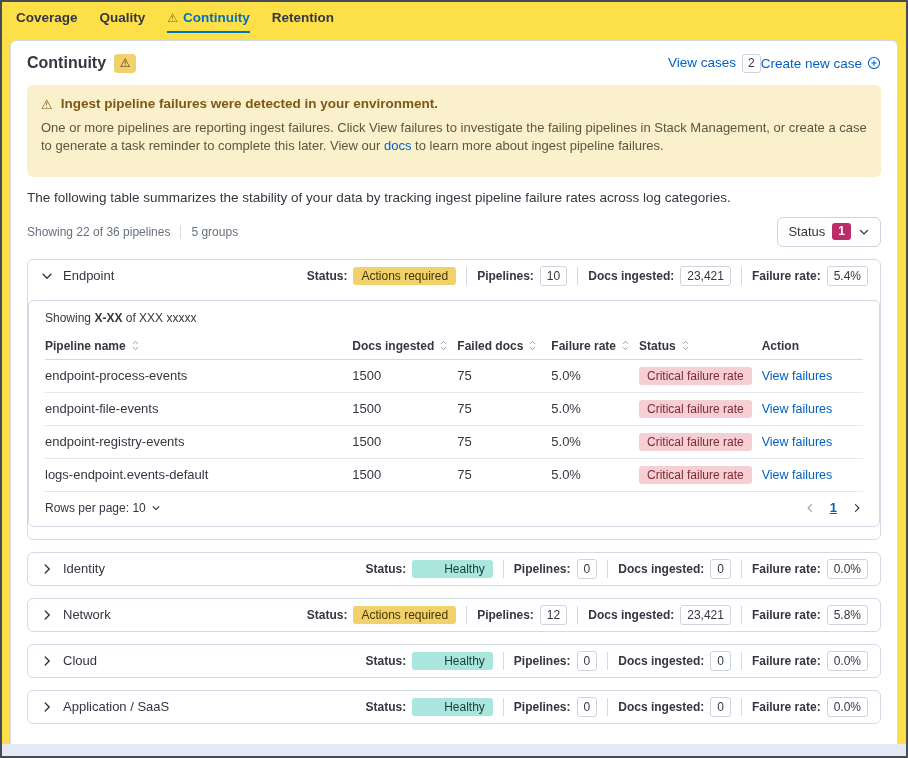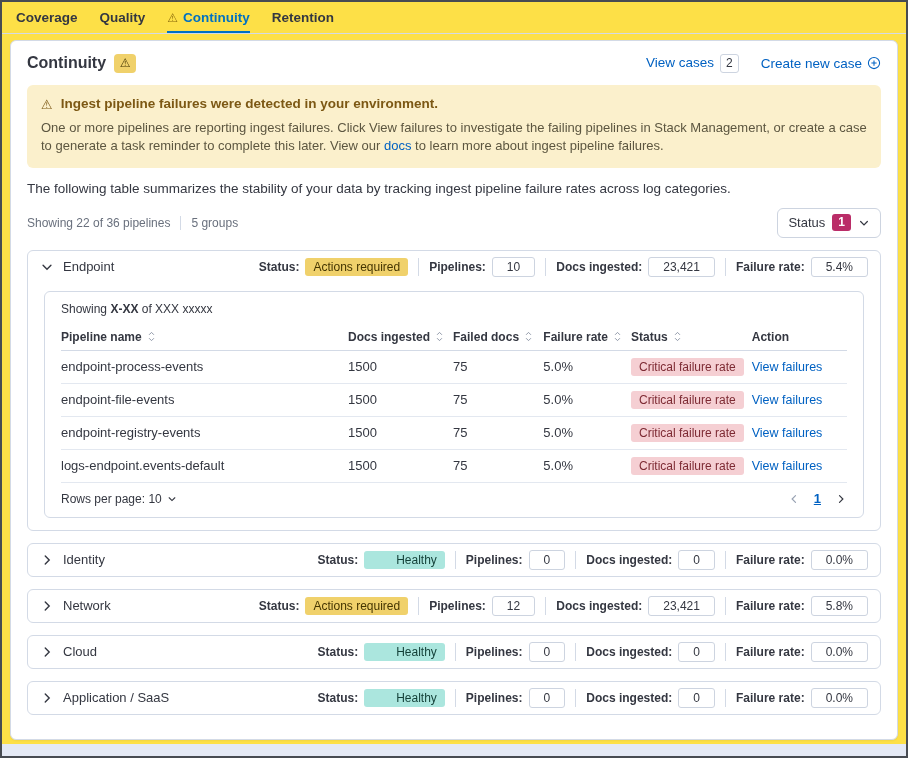--- a/index.html
+++ b/index.html
@@ -13,58 +13,58 @@
   .tab { font-size:13.5px; font-weight:600; color:#343741; display:flex; align-items:center; gap:5px; cursor:pointer; border-bottom:2px solid transparent; padding-top:2px; }
   .tab.active { color:#0071c2; border-bottom-color:#0071c2; }
   .tab-warning-icon { color:#8a6a0b; font-size:12px; line-height:1; }
 
   
   .panel { margin:6px 8px 0; border:1px solid #d3dae6; border-radius:6px; background:#fff; padding:12px 16px; box-shadow:0 1px 2px rgba(0,0,0,.05); }
 
   .panel-header { display:flex; align-items:center; }
   .panel-title { font-size:16px; font-weight:700; margin:0; line-height:20px; }
   .warn-chip { display:inline-flex; align-items:center; justify-content:center; min-width:22px; height:19px; background:#f0d16b; border-radius:4px; margin-left:8px; font-size:12px; color:#403200; }
-  .header-actions { margin-left:auto; display:flex; align-items:center; gap:22px; font-size:13.5px; }
+  .header-actions { margin-left:auto; display:flex; align-items:center; font-size:13.5px; }
   .link { color:#0061c2; text-decoration:none; cursor:pointer; }
   .count-badge { display:inline-block; border:1px solid #cdd4e0; border-radius:3px; padding:0 5px; font-size:12px; color:#343741; margin-left:6px; background:#fff; line-height:17px; }
   .icon-inline { display:inline-flex; vertical-align:-2px; margin-left:5px; }
 
   
   .callout { background:#fbf0cc; border-radius:6px; padding:10px 14px; margin-top:12px; }
   .callout-title { display:flex; align-items:center; gap:8px; font-size:13.5px; font-weight:700; color:#7c5814; line-height:18px; }
   .callout-icon { font-size:13px; color:#7c5814; line-height:1; }
-  .callout-body { margin:6px 0 3px; font-size:13px; line-height:1.38; color:#5c5640; }
+  .callout-body { margin:6px 0 12px; font-size:13px; line-height:1.38; color:#5c5640; }
 
   .description { font-size:13.5px; margin:13px 0 12px; }
 
   
   .summary-row { display:flex; align-items:center; margin-bottom:12px; }
   .summary-left { display:flex; align-items:center; font-size:12px; color:#69707d; }
   .vdivider { width:1px; height:14px; background:#d3dae6; margin:0 10px; }
   .status-filter { margin-left:auto; display:inline-flex; align-items:center; gap:7px; height:30px; padding:0 10px; border:1px solid #cdd4e0; border-radius:6px; background:#fff; font-size:13px; color:#343741; cursor:pointer; font-family:inherit; }
   .filter-badge { background:#ba2d68; color:#fff; padding:0 6px; border-radius:3px; font-size:12px; line-height:17px; font-weight:600; }
   .chev { display:inline-flex; color:#343741; line-height:0; }
 
   
   .group { border:1px solid #d3dae6; border-radius:6px; margin-bottom:12px; background:#fff; }
   .group-header { display:flex; align-items:center; gap:9px; padding:6px 12px; cursor:pointer; }
   .group-name { font-size:13px; font-weight:400; }
   .group-stats { margin-left:auto; display:flex; align-items:center; gap:10px; font-size:12px; }
   .stat { display:inline-flex; align-items:center; gap:6px; white-space:nowrap; }
   .stat-label { font-weight:700; }
   .stat-sep { width:1px; height:18px; background:#d3dae6; }
-  .value-box { border:1px solid #cdd4e0; border-radius:3px; padding:0 14px; line-height:18px; font-size:12px; background:#fff; }
+  .value-box { border:1px solid #cdd4e0; border-radius:3px; padding:0 6px; line-height:18px; font-size:12px; background:#fff; }
 
   .badge { display:inline-block; padding:1px 8px; border-radius:3px; font-size:12px; line-height:16px; white-space:nowrap; }
   .badge.warning { background:#f0d16b; color:#443500; }
   .badge.healthy { background:#abe6de; color:#123f37;padding-left:32px; }
   .badge.critical { background:#f5cfd3; color:#7d2a33;text-align:center; }
 
   
-  .table-card { border:1px solid #d3dae6; border-radius:6px; margin:8px 16px 12px; padding:10px 16px 8px; }
+  .table-card { border:1px solid #d3dae6; border-radius:6px; margin:8px 0 12px; padding:10px 16px 8px; }
   .table-showing { font-size:12px; margin:0 0 8px; color:#343741; }
   .table-showing b { font-weight:700; }
   table.pipelines { width:100%; border-collapse:collapse; }
   .pipelines th { font-size:12px; font-weight:700; text-align:left; padding:6px 8px 6px 0; border-bottom:1px solid #d3dae6; color:#343741; cursor:pointer; white-space:nowrap; }
   .pipelines td { font-size:13px; padding:7px 8px 7px 0; border-bottom:1px solid #e3e8f0; }
   .pipelines th:nth-child(1){ width:38%; }
   .pipelines th:nth-child(2){ width:12.5%; }
   .pipelines th:nth-child(3){ width:11.5%; }
   .pipelines th:nth-child(4){ width:10.5%; }
   .pipelines th:nth-child(5){ width:15%; }

